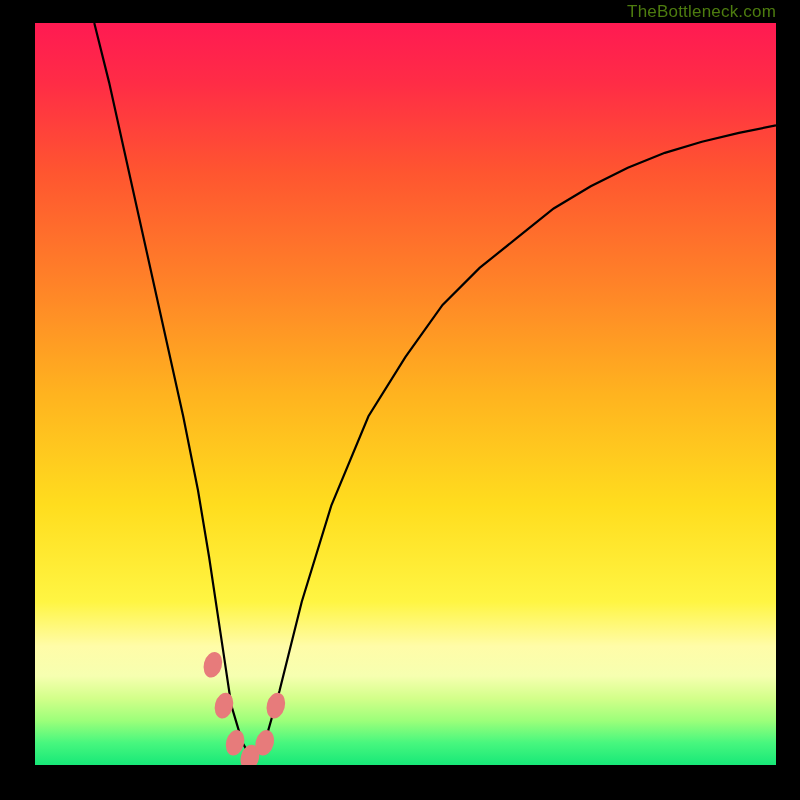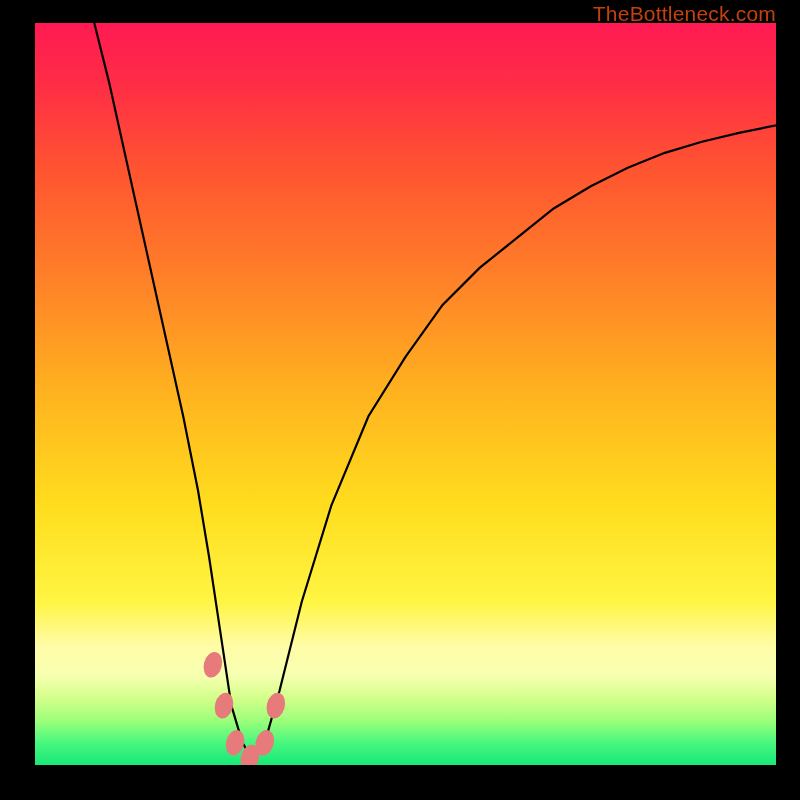--- a/index.html
+++ b/index.html
@@ -21,22 +21,22 @@
     position: absolute;
     left: 35px;
     top: 23px;
     width: 741px;
     height: 742px;
   }
   .watermark {
     position: absolute;
     top: 2px;
     right: 24px;
-    color: #c2410c;
-    font-size: 21px;
+    color: #4d7c0f;
+    font-size: 17px;
     font-weight: 500;
     letter-spacing: 0.2px;
   }
   svg {
     position: absolute;
     left: 0; top: 0;
   }
 </style>
 </head>
 <body>

